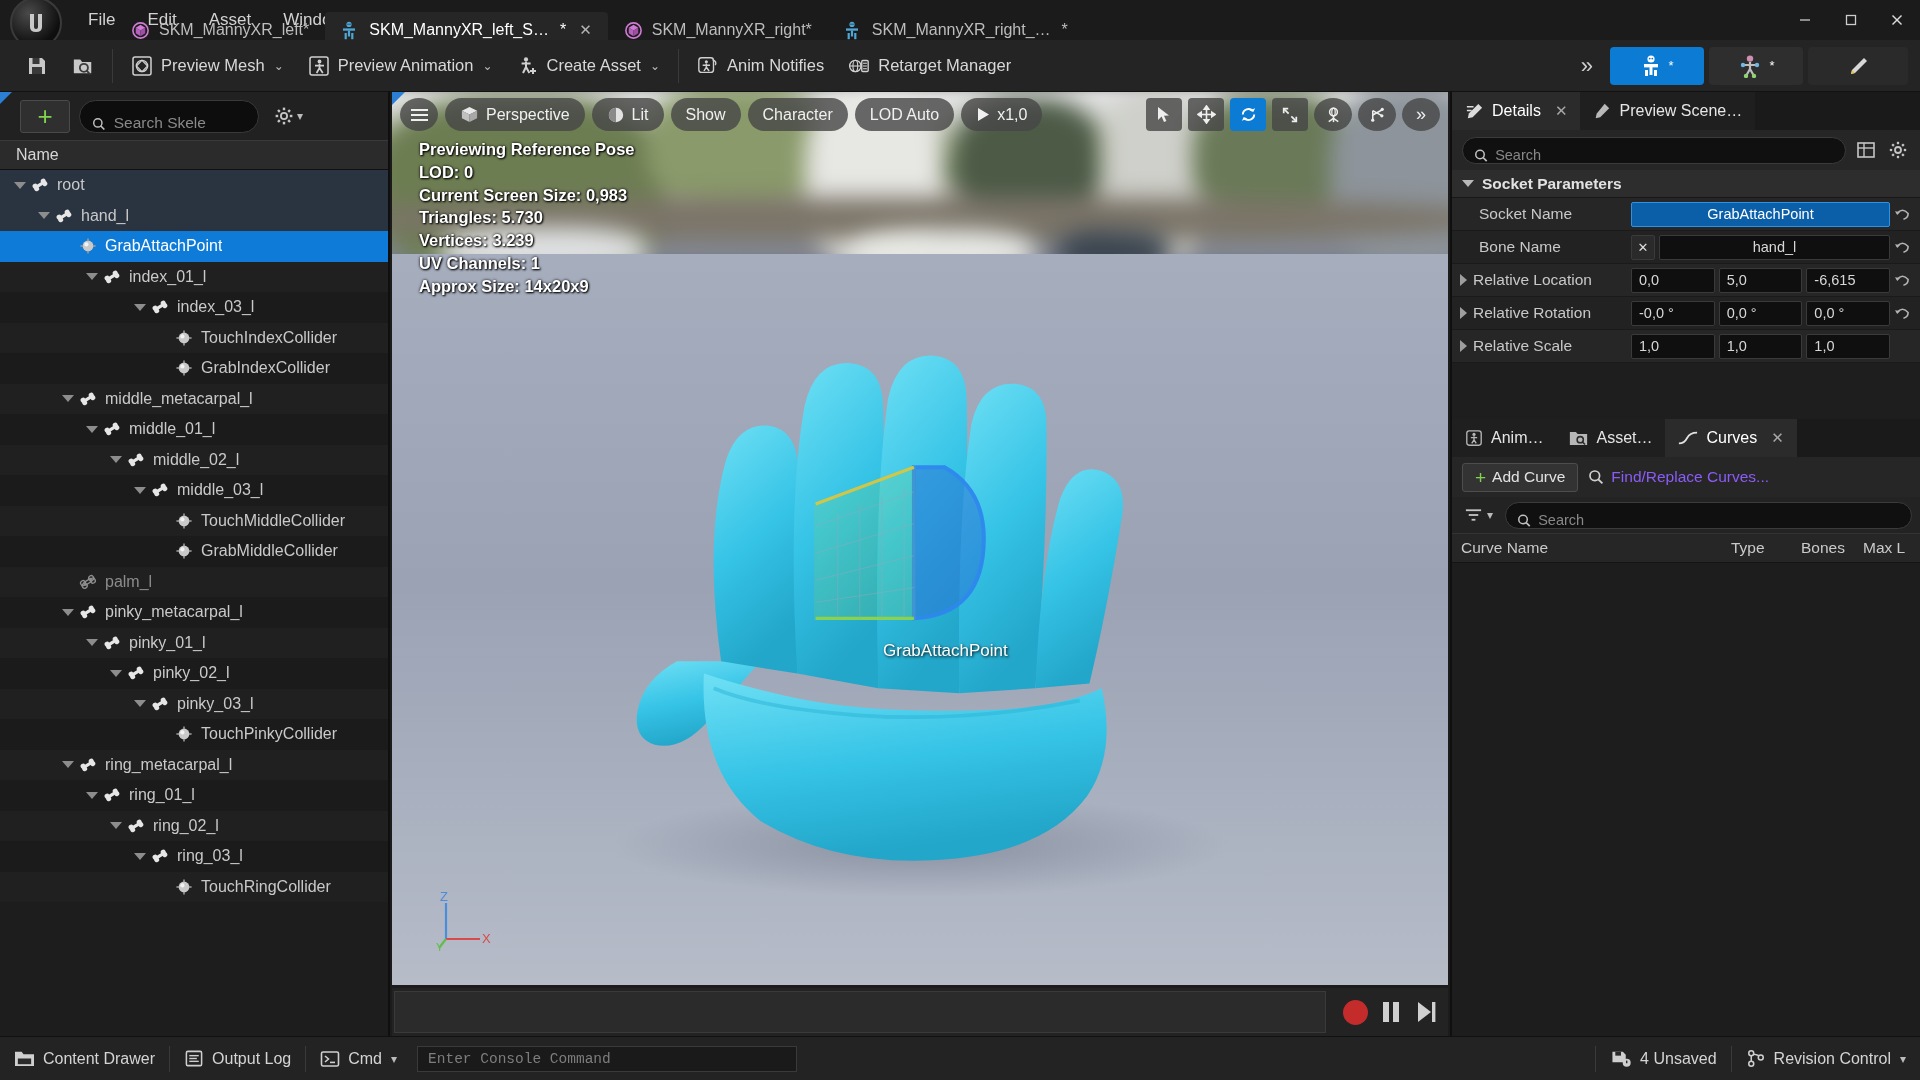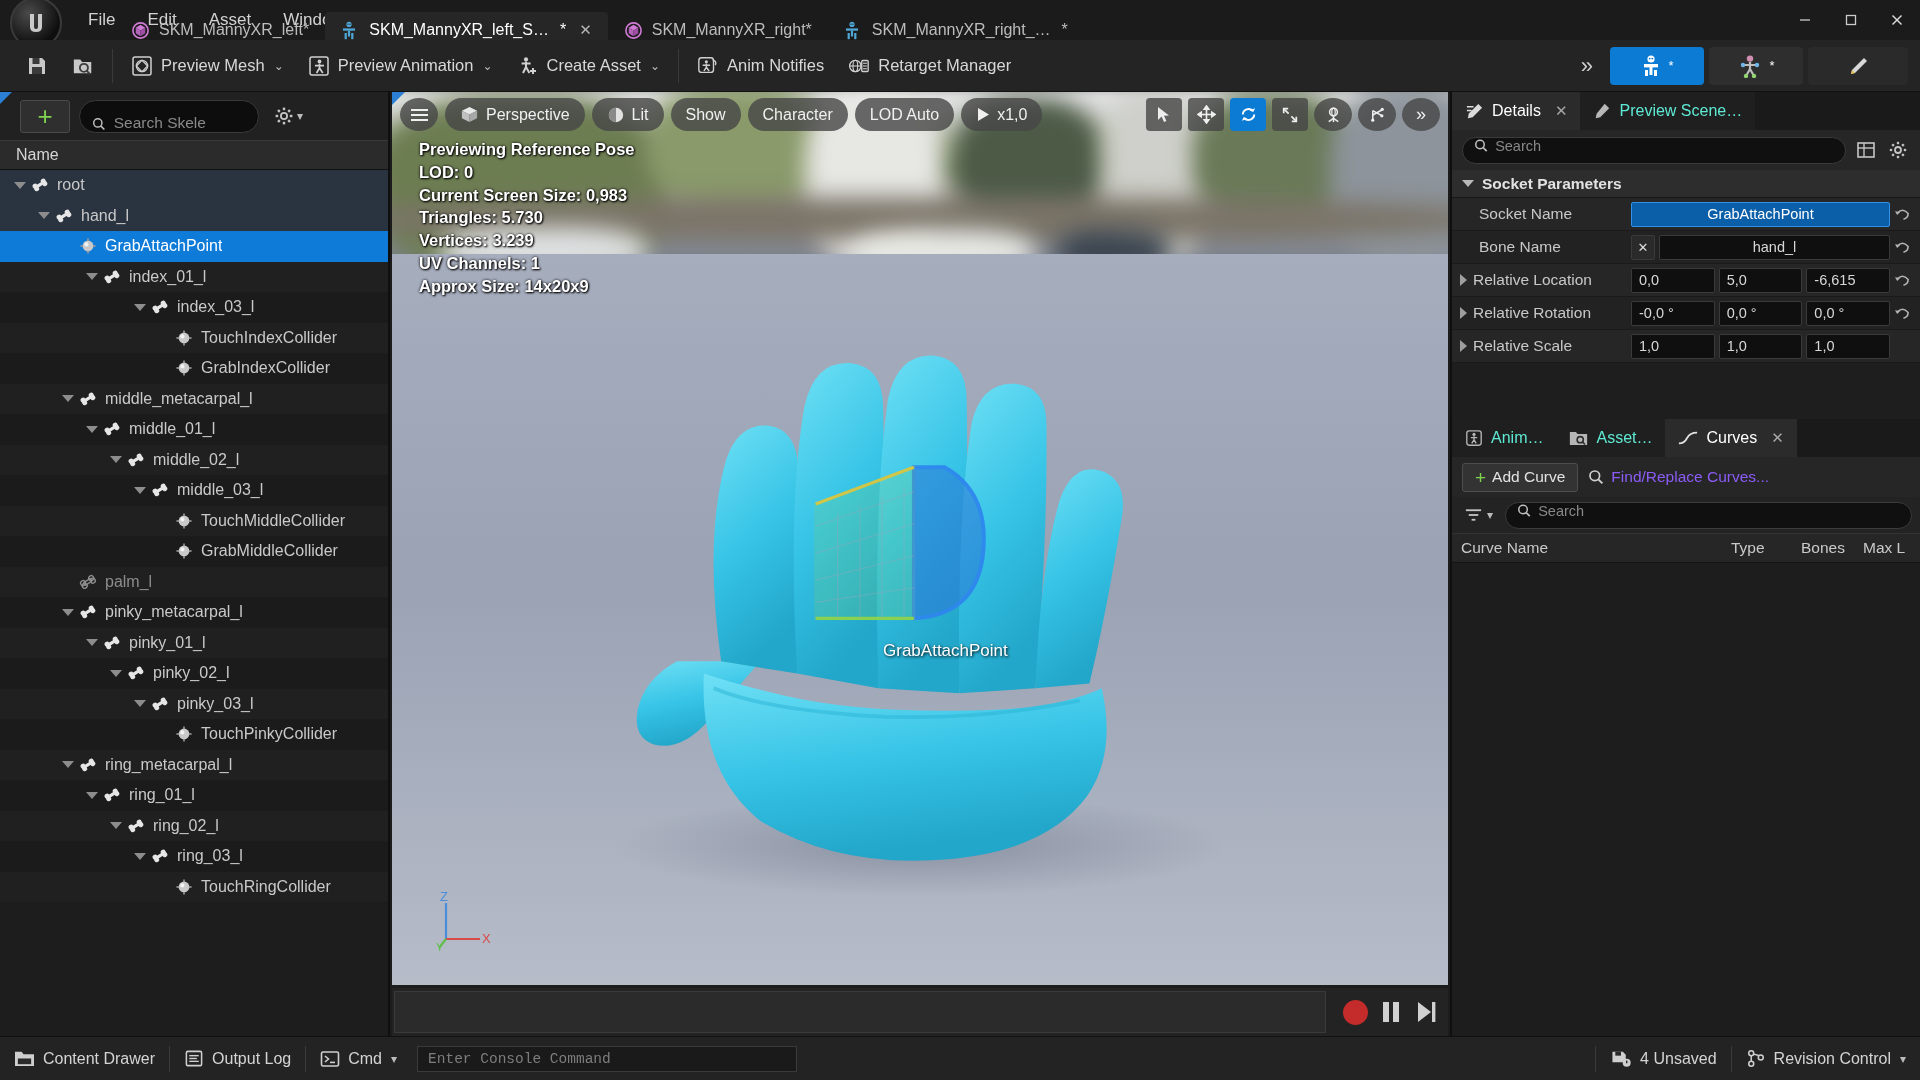--- a/index.html
+++ b/index.html
@@ -115,26 +115,26 @@
                margin-top:3px; position:relative; }
   .scrub { position:absolute; left:2px; right:122px; top:3px; bottom:3px; background:#2b2b2b;
            border:1px solid #3a3a3a; }
   .vb-right { position:absolute; right:10px; display:flex; align-items:center; gap:12px; }
   .recdot { width:25px; height:25px; border-radius:50%; background:#c42b2b; }
 
   
   .rightpanel { width:470px; flex:0 0 470px; display:flex; flex-direction:column;
                 background:#212121; border-left:2px solid #0f0f0f; }
   .rp-tabs { height:38px; display:flex; align-items:stretch; background:#1a1a1a; }
-  .rtab { display:flex; align-items:center; gap:8px; padding:0 13px; font-size:16px; color:#5eead4; background:#1f1f1f; }
+  .rtab { display:flex; align-items:center; gap:8px; padding:0 13px; font-size:16px; color:#e5e5e5; background:#1f1f1f; }
   .rtab.active { background:#2b2b2b; color:#ffffff; }
   .rtab .x { margin-left:6px; color:#a8a8a8; font-size:15px; }
   .rp-search { height:40px; display:flex; align-items:center; gap:8px; padding:0 10px; background:#262626; }
   .rsearch { flex:1 1 auto; height:27px; background:#101010; border:1px solid #3b3b3b; border-radius:14px;
-             display:flex; align-items:flex-start; padding:0 11px; gap:7px; }
+             display:flex; align-items:flex-end; padding:0 11px; gap:7px; }
   .rsearch input { background:transparent; border:0; outline:0; color:#cfcfcf; font-size:14.5px; width:100%;
                    font-family:"Liberation Sans", sans-serif; }
   .rsearch input::placeholder { color:#888; }
   .rp-ic { width:24px; height:24px; display:flex; align-items:center; justify-content:center; color:#c6c6c6; }
   .cat-head { height:28px; background:#2d2d2d; display:flex; align-items:center; gap:8px; padding-left:10px;
               font-size:15.5px; font-weight:bold; color:#e2e2e2; border-bottom:1px solid #171717; }
   .tri-d { width:0;height:0;border-left:6px solid transparent;border-right:6px solid transparent;border-top:7px solid #b9b9b9; }
   .tri-r { width:0;height:0;border-top:6px solid transparent;border-bottom:6px solid transparent;border-left:7px solid #9e9e9e; }
   .prow { display:flex; align-items:center; min-height:33px; border-bottom:1px solid #1a1a1a; font-size:15.5px; }
   .prow:nth-child(odd) { background:#262626; }

